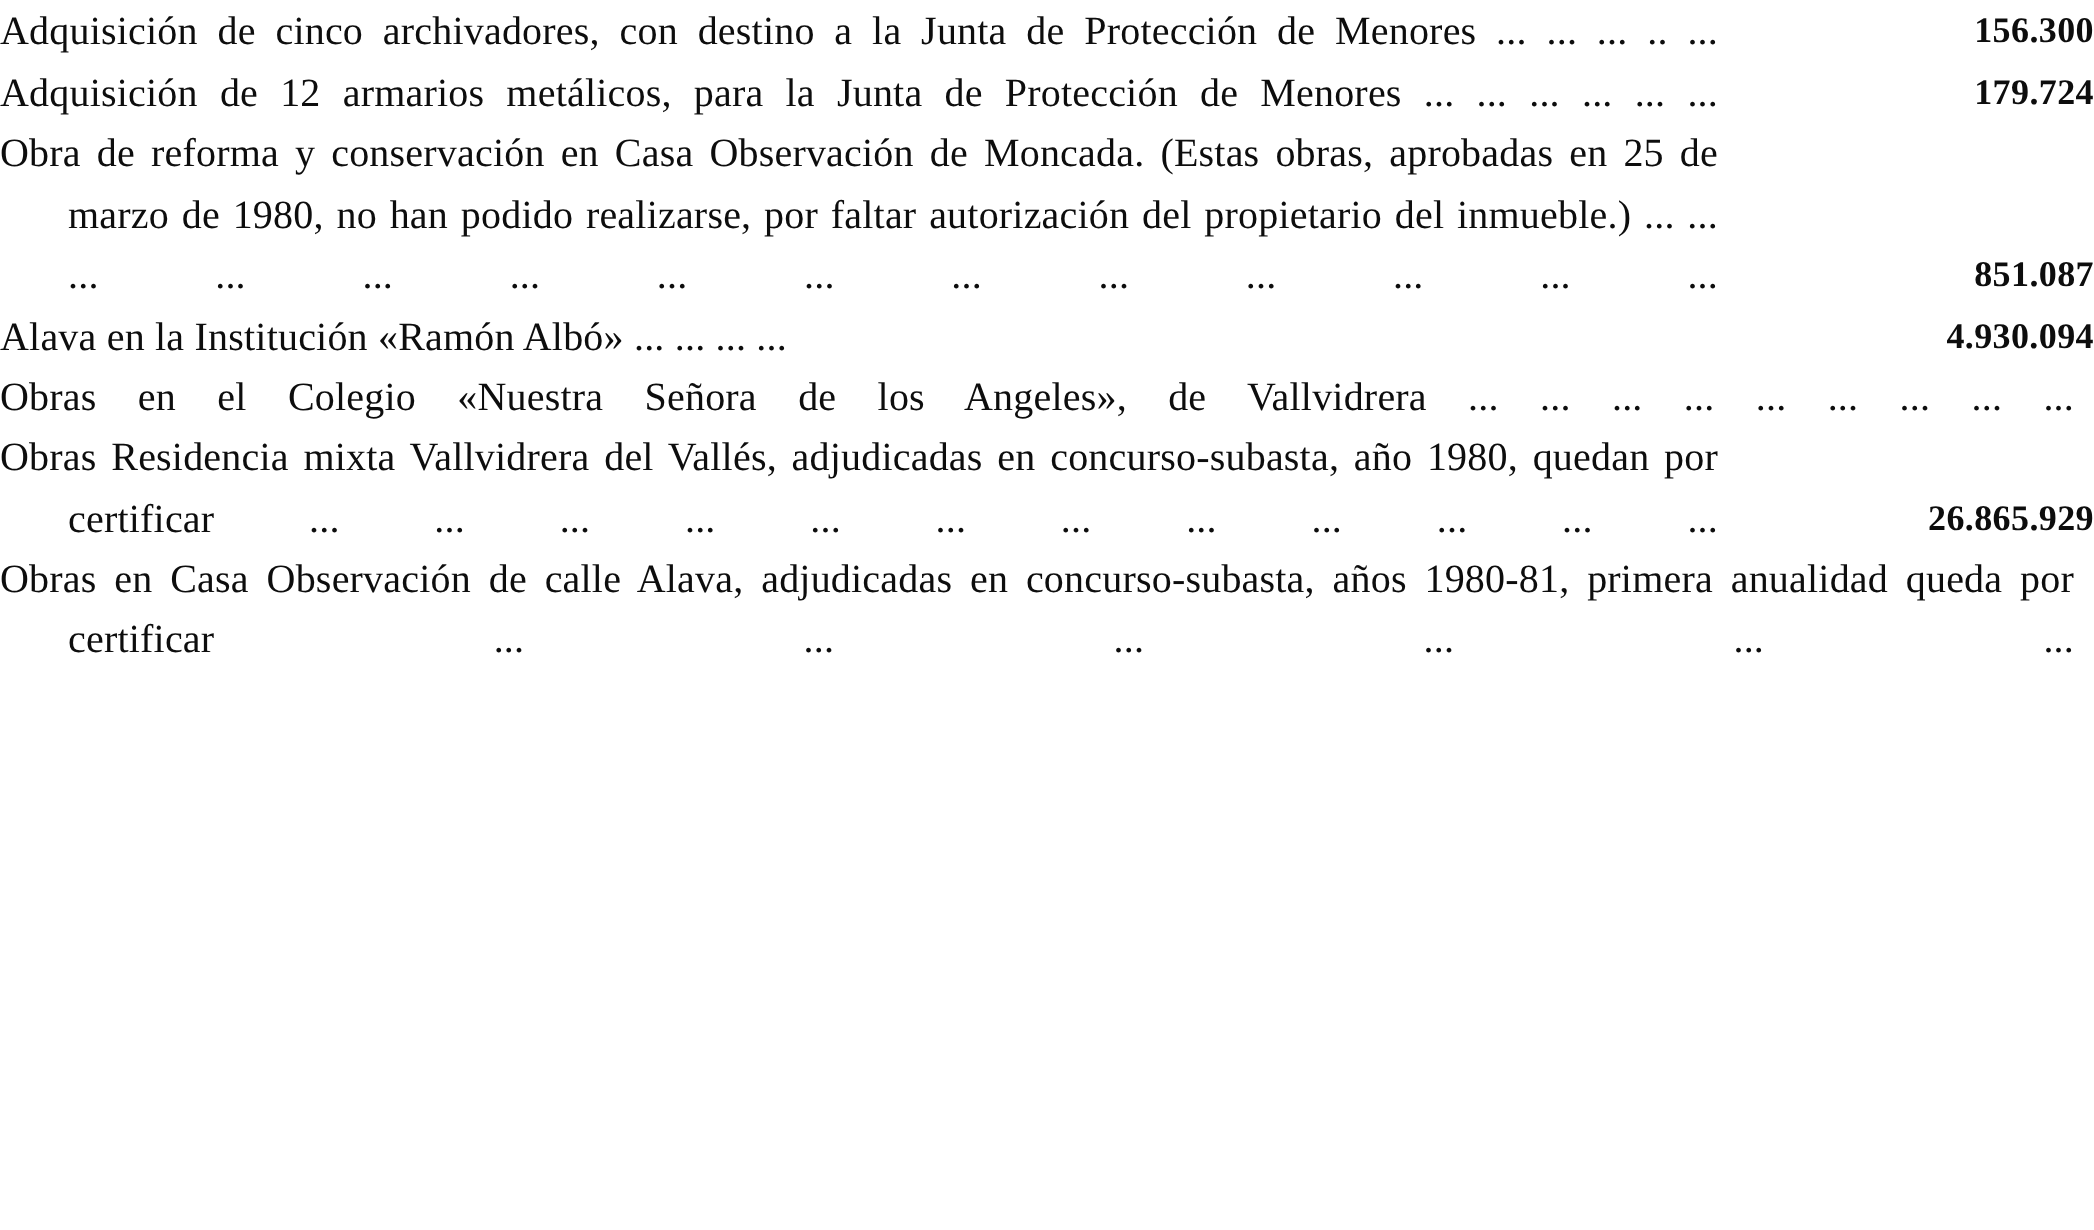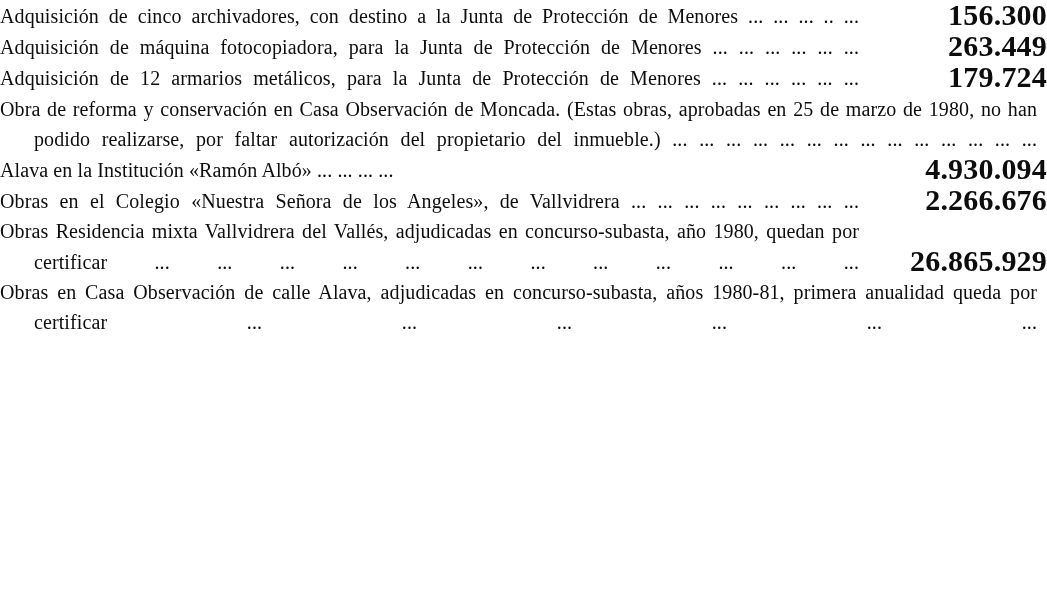--- a/index.html
+++ b/index.html
@@ -41,21 +41,21 @@
   }
   
   .entry-text {
     padding-left: 34px;
     text-indent: -34px;
   }
   .entry-amount {
     flex: 0 0 auto;
     width: 178px;
     text-align: right;
-    font-size: 30px;
+    font-size: 18px;
     line-height: 30.2px;
     font-weight: bold;
     letter-spacing: 0.2px;
     white-space: nowrap;
     padding-bottom: 1px;
   }
   
   .stretch {
     text-align-last: justify;
   }
@@ -64,42 +64,38 @@
 <body>
 
 <div class="page">
   <div class="entry-list">
 
     <div class="entry">
       <div class="entry-text stretch">Adquisición de cinco archivadores, con destino a la Junta de Protección de Menores ... ... ... .. ...</div>
       <div class="entry-amount">156.300</div>
     </div>
 
-    <div class="entry">
-      <div class="entry-text stretch">Adquisición de máquina fotocopiadora, para la Junta de Protección de Menores ... ... ... ... ... ...</div>
-      <div class="entry-amount">263.449</div>
-    </div>
 
     <div class="entry">
       <div class="entry-text stretch">Adquisición de 12 armarios metálicos, para la Junta de Protección de Menores ... ... ... ... ... ...</div>
       <div class="entry-amount">179.724</div>
     </div>
 
     <div class="entry">
       <div class="entry-text stretch">Obra de reforma y conservación en Casa Observación de Moncada. (Estas obras, aprobadas en 25 de marzo de 1980, no han podido realizarse, por faltar autorización del propietario del inmueble.) ... ... ... ... ... ... ... ... ... ... ... ... ... ...</div>
+      <div class="entry-amount">851.087</div>
     </div>
 
     <div class="entry">
       <div class="entry-text">Alava en la Institución «Ramón Albó» ... ... ... ...</div>
       <div class="entry-amount">4.930.094</div>
     </div>
 
     <div class="entry">
       <div class="entry-text stretch">Obras en el Colegio «Nuestra Señora de los Angeles», de Vallvidrera ... ... ... ... ... ... ... ... ...</div>
-      <div class="entry-amount">2.266.676</div>
     </div>
 
     <div class="entry">
       <div class="entry-text stretch">Obras Residencia mixta Vallvidrera del Vallés, adjudicadas en concurso-subasta, año 1980, quedan por certificar ... ... ... ... ... ... ... ... ... ... ... ...</div>
       <div class="entry-amount">26.865.929</div>
     </div>
 
     <div class="entry">
       <div class="entry-text stretch">Obras en Casa Observación de calle Alava, adjudicadas en concurso-subasta, años 1980-81, primera anualidad queda por certificar ... ... ... ... ... ...</div>
     </div>

